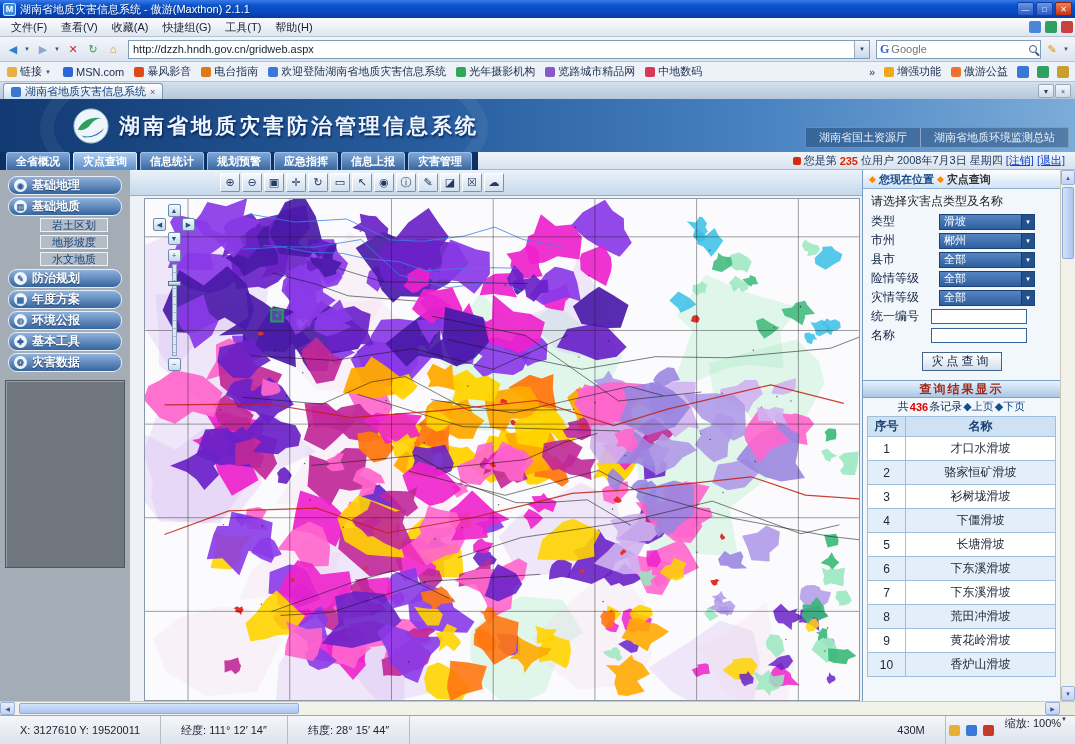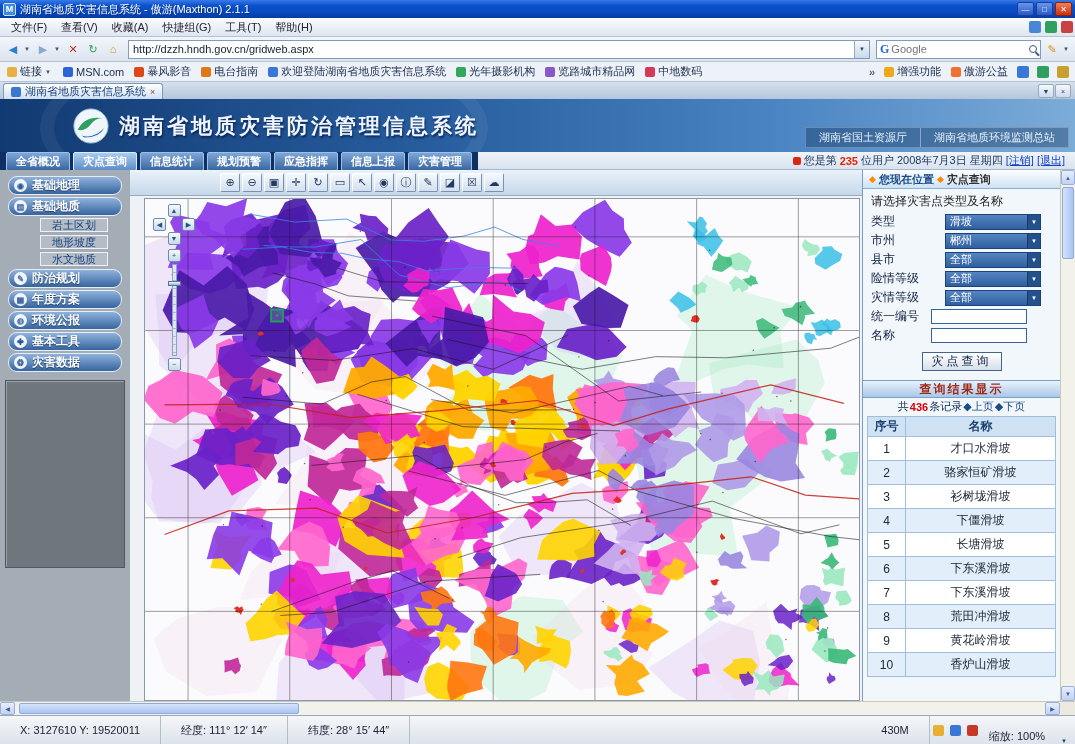--- a/index.html
+++ b/index.html
@@ -118,21 +118,21 @@
 
   
   .right-panel{width:198px;flex:none;background:#f2f7fc;border-left:1px solid #7a9cc0;overflow:hidden;font-size:12px}
   .loc-bar{height:19px;display:flex;align-items:center;gap:3px;padding-left:6px;
     background:linear-gradient(#fdfeff,#cfe2f4);border-bottom:1px solid #8fb0d0;font-size:11px;font-weight:bold;color:#1a4c8c}
   .loc-star{color:#ff8800;font-size:9px}
   .loc-current{color:#333}
   .instruction{padding:4px 0 2px 8px;color:#202020}
   .frow{display:flex;align-items:center;height:19px;padding-left:8px}
   .flabel{width:58px;color:#102040;flex:none}
-  .fselect{width:96px;height:16px;display:flex;align-items:center;margin-left:16px;
+  .fselect{width:96px;height:16px;display:flex;align-items:center;margin-left:10px;
     background:linear-gradient(#5585c2,#2f5f9e);border:1px solid #1c4378;color:#fff}
   .fval{flex:1;padding-left:4px;font-size:11px}
   .farrow{width:13px;height:100%;background:#24518c;border-left:1px solid #183a66;
     display:flex;align-items:center;justify-content:center;font-size:6px}
   .ftext{width:96px;height:15px;margin-left:2px;border:1px solid #35639c;background:#fff;font-family:inherit;font-size:11px;padding:0 2px}
   .query-btn{display:block;margin:7px auto 0;width:80px;height:19px;line-height:17px;text-align:center;
     letter-spacing:3px;color:#102040;background:linear-gradient(#ffffff,#d4dfec);border:1px solid #44648c;font-size:12px}
   .results-bar{margin-top:9px;height:18px;line-height:16px;text-align:center;letter-spacing:2px;
     background:linear-gradient(#e8f2fc,#a8c8e8);border-top:1px solid #7aa0c8;border-bottom:1px solid #7aa0c8;
     color:#a02818;font-weight:bold;font-size:12px}
@@ -158,21 +158,21 @@
   .h-thumb{position:absolute;left:4px;top:1px;bottom:1px;width:280px;border-radius:2px;
     background:linear-gradient(#d6e2fc,#aac4f2);border:1px solid #8cacdc}
   .corner{width:15px;background:#ece9e0}
 
   
   .statusbar{height:29px;display:flex;align-items:stretch;background:linear-gradient(#f4f6f9,#dde3ec);
     border-top:1px solid #98a8c0;font-size:11px;color:#223}
   .st-cell{display:flex;align-items:center;padding:0 20px;border-right:1px solid #b4bec8;white-space:nowrap}
   .st-fill{flex:1}
   .st-ico{width:11px;height:11px;border-radius:2px;align-self:center;margin:0 3px}
-  .zoom-cell{display:flex;align-items:flex-end;gap:16px;padding:0 8px}
+  .zoom-cell{display:flex;align-items:flex-start;gap:0;padding:0 8px}
   .mini-arrow{font-size:6px;color:#345}
 </style>
 </head>
 <body>
 
 <div class="window">
 
   <div class="titlebar">
     <span class="app-icon">M</span>
     <span class="title-text">湖南省地质灾害信息系统 - 傲游(Maxthon) 2.1.1</span>

